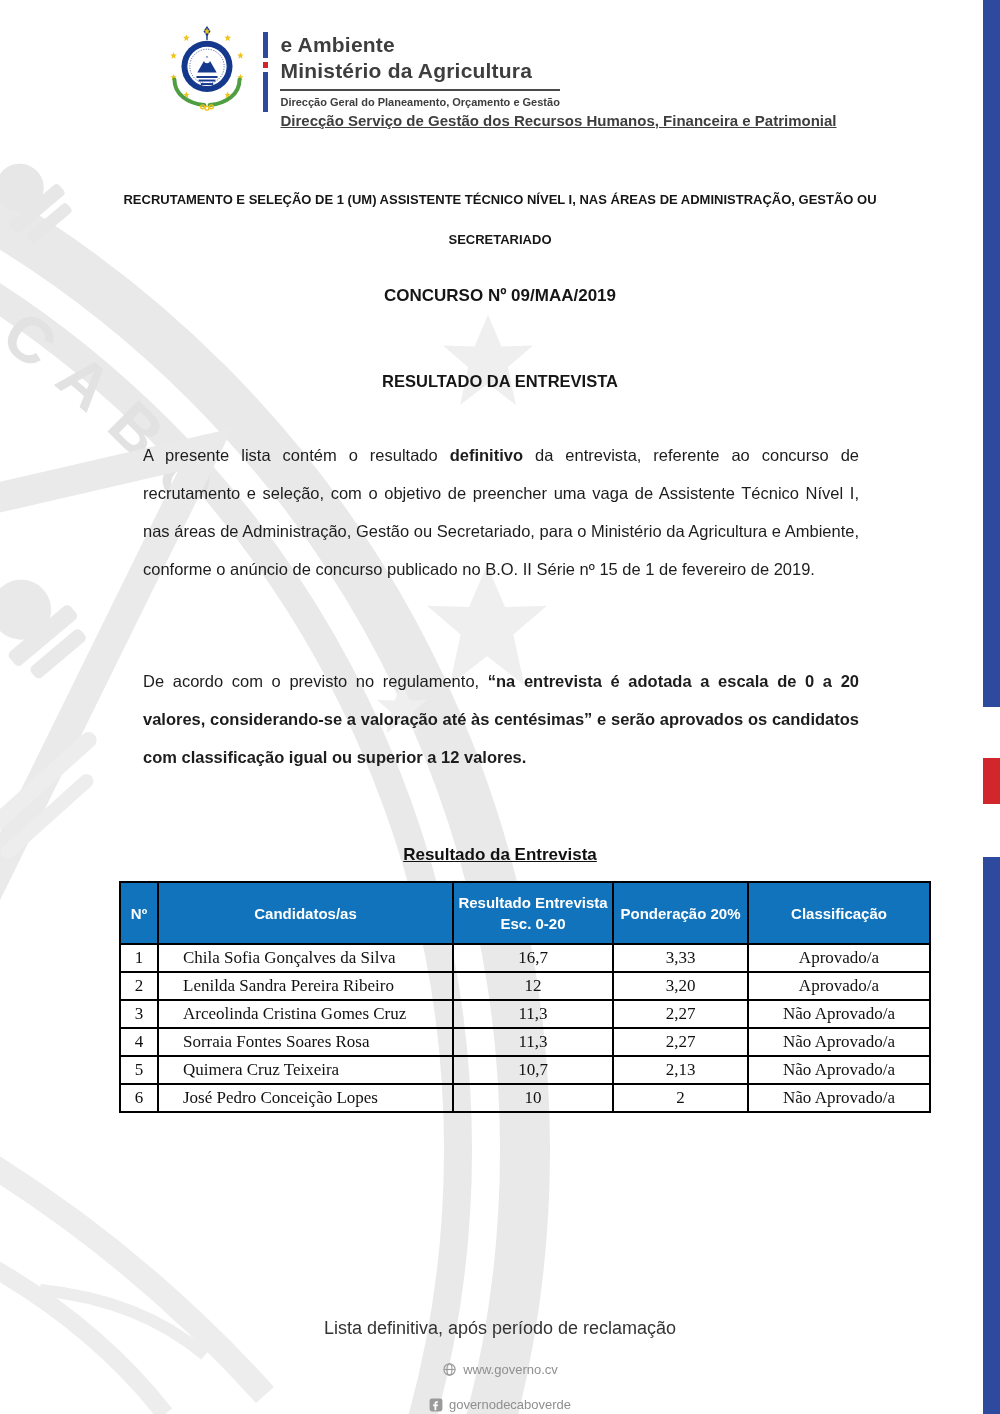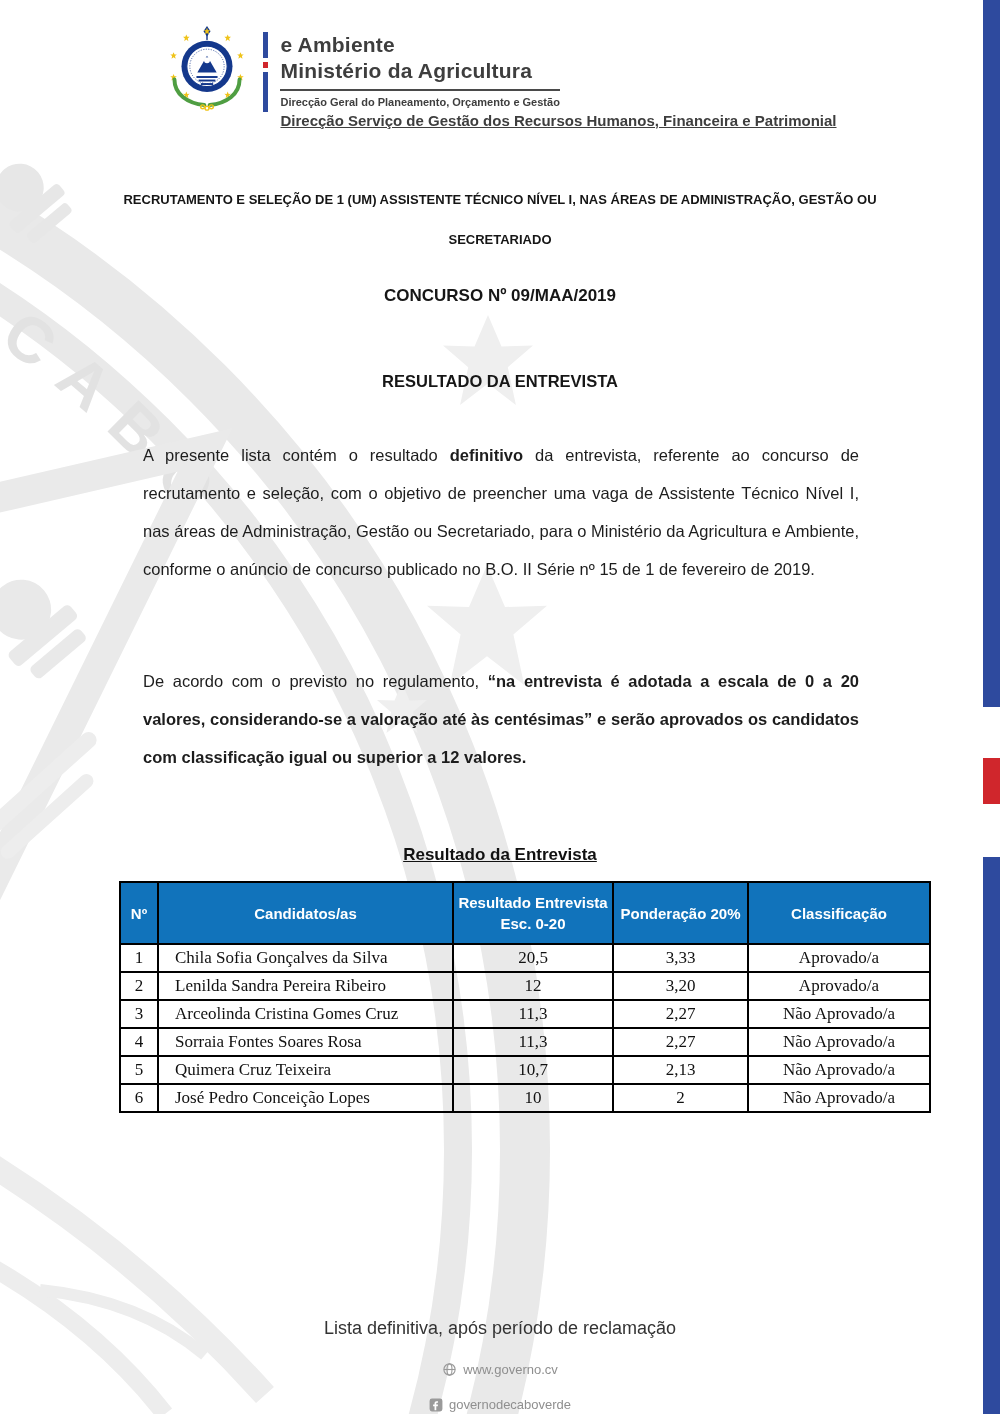--- a/index.html
+++ b/index.html
@@ -49,21 +49,21 @@
   .para{position:absolute;left:143px;width:716px;font-size:16.5px;line-height:38px;text-align:justify;color:#1d1d1d;}
   .para.p1{top:436px;}
   .para.p2{top:662px;}
   .para b{font-weight:700;}
 
   
   .table-caption{position:absolute;top:845px;left:0;width:100%;text-align:center;font-size:17px;font-weight:700;text-decoration:underline;color:#111;}
   .results-table{position:absolute;top:881px;left:95px;width:810px;border-collapse:collapse;table-layout:fixed;margin-left:24px;}
   .results-table th{background:var(--table-header-blue);color:#fff;font-size:15px;font-weight:700;border:2px solid #000;padding:9px 4px;line-height:21px;text-align:center;}
   .results-table td{border:2px solid #000;font-family:"Liberation Serif", serif;font-size:17px;color:#111;text-align:center;padding:3px 4px;height:24px;}
-  .results-table td.cell-left{text-align:left;padding-left:16px;border-radius:9px;}
+  .results-table td.cell-left{text-align:left;padding-left:24px;border-radius:9px;}
 
   
   .footer-note{position:absolute;top:1318px;left:0;width:100%;text-align:center;font-size:18px;color:#333;}
   .social-row{position:absolute;top:1362px;left:0;width:100%;display:flex;justify-content:center;align-items:center;gap:20px;color:var(--footer-gray);font-size:13px;flex-direction:column;}
   .social-item{display:flex;align-items:center;gap:6px;color:var(--footer-gray);}
   .social-item svg{display:block;}
 </style>
 </head>
 <body>
 
@@ -197,21 +197,21 @@
           <th>Candidatos/as</th>
           <th>Resultado Entrevista Esc. 0-20</th>
           <th>Ponderação 20%</th>
           <th>Classificação</th>
         </tr>
       </thead>
       <tbody>
           <tr>
             <td>1</td>
             <td class="cell-left">Chila Sofia Gonçalves da Silva</td>
-            <td>20,5</td>
+            <td>16,7</td>
             <td>3,33</td>
             <td>Aprovado/a</td>
           </tr>
           <tr>
             <td>2</td>
             <td class="cell-left">Lenilda Sandra Pereira Ribeiro</td>
             <td>12</td>
             <td>3,20</td>
             <td>Aprovado/a</td>
           </tr>

